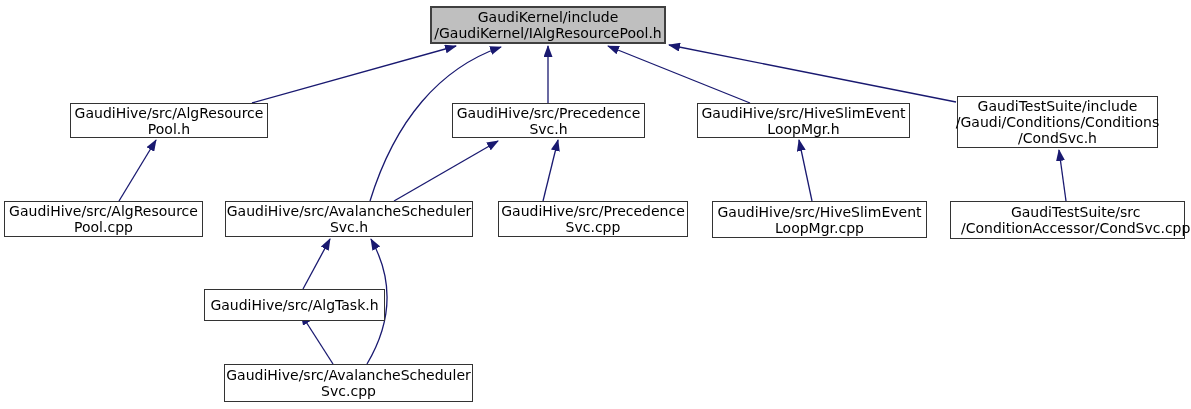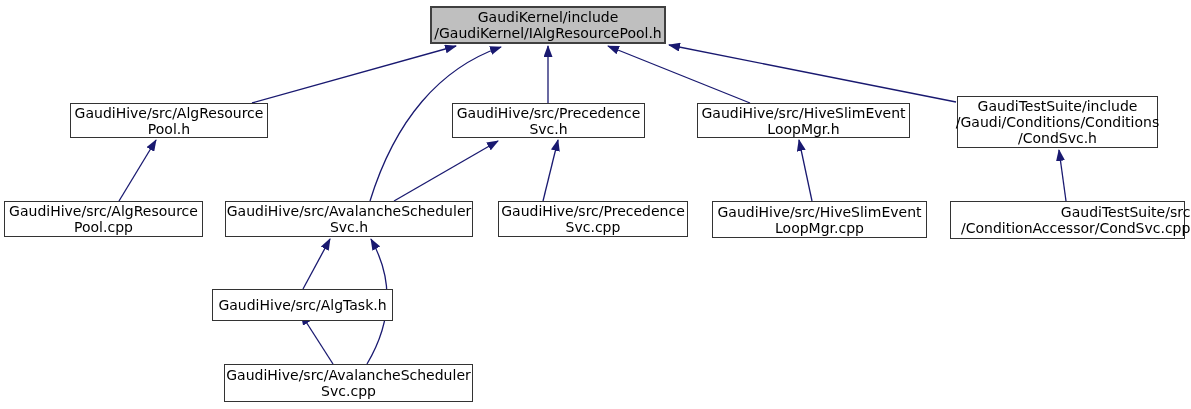--- a/index.html
+++ b/index.html
@@ -39,21 +39,21 @@
     text-align:center;
     white-space:pre-line;
     padding:12px 4px;
   }
   .node.highlight{
     background:var(--hl-fill);
     border:2px solid var(--hl-border);
   }
   .node.align-left{
     justify-content:flex-start;
-    text-align:right;
+    text-align:center;
     padding-left:10px;
   }
 </style>
 </head>
 <body>
 
 <div id="canvas">
 
   <svg id="edge-layer" viewBox="0 0 1191 409" xmlns="http://www.w3.org/2000/svg">
     <defs>
@@ -101,18 +101,18 @@
 
   <div class="node" style="left:498px;top:201px;width:190px;height:36px">GaudiHive/src/Precedence
 Svc.cpp</div>
 
   <div class="node" style="left:712px;top:201px;width:215px;height:37px">GaudiHive/src/HiveSlimEvent
 LoopMgr.cpp</div>
 
   <div class="node align-left" style="left:950px;top:201px;width:235px;height:38px">GaudiTestSuite/src
 /ConditionAccessor/CondSvc.cpp</div>
 
-  <div class="node" style="left:212px;top:289px;width:181px;height:32px">GaudiHive/src/AlgTask.h</div>
+  <div class="node" style="left:204px;top:289px;width:181px;height:32px">GaudiHive/src/AlgTask.h</div>
 
   <div class="node" style="left:224px;top:364px;width:249px;height:38px">GaudiHive/src/AvalancheScheduler
 Svc.cpp</div>
 
 </div>
 
 </body></html>

